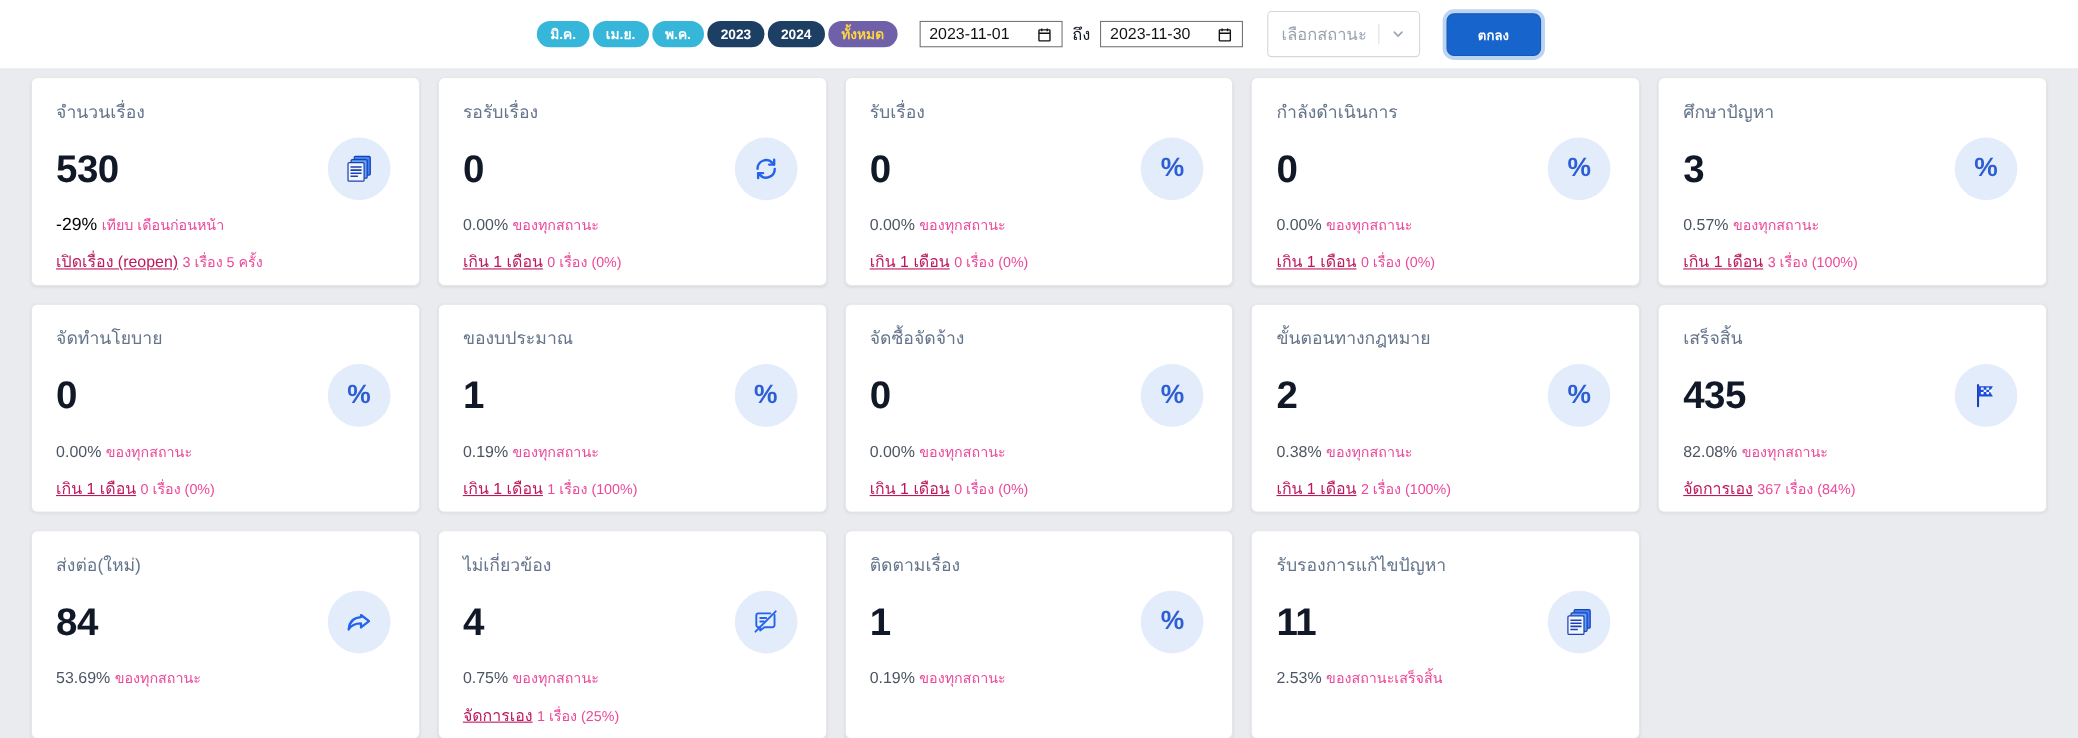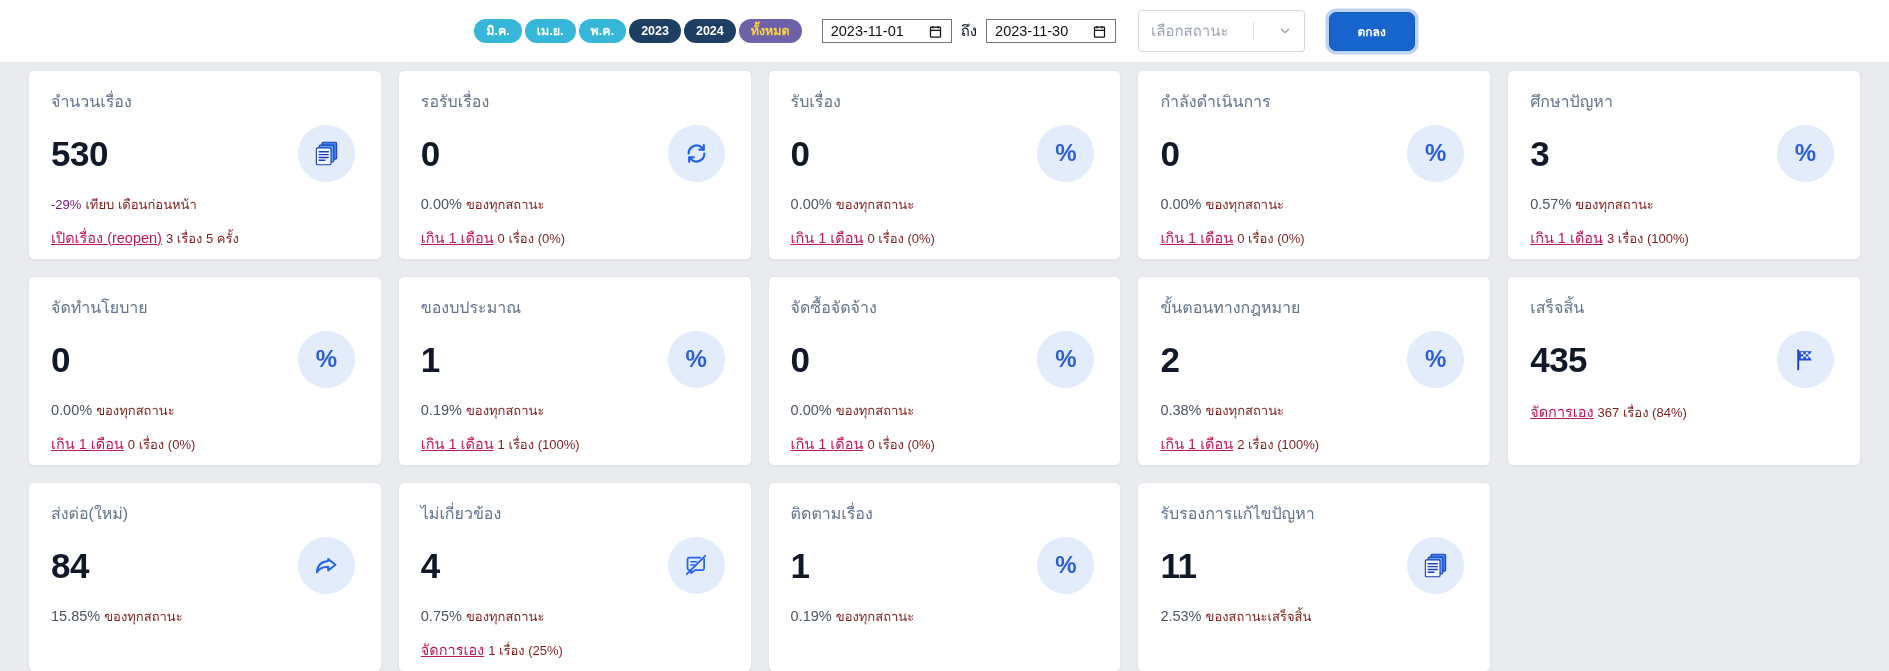--- a/index.html
+++ b/index.html
@@ -28,21 +28,21 @@
   .date-input {
     display:flex; align-items:center; gap:8px;
     border:1px solid #767676; background:#fff;
     padding:3px 8px; font-size:14.5px; color:#111; cursor:text;
     min-width:130px; justify-content:space-between;
   }
   .date-input svg { display:block; }
   .to-label { font-size:15px; color:#111827; }
 
   .status-select {
-    display:flex; align-items:center; gap:24px;
+    display:flex; align-items:center; gap:10px;
     border:1px solid #d3d8de; border-radius:4px; background:#fff;
     padding:8px 12px; font-size:15px; color:#9aa3af; cursor:pointer; margin-left:8px;
   }
   .status-select .divider { width:1px; height:18px; background:#dde1e6; }
 
   .submit-btn {
     background:#1765cc; color:#fff; font-weight:700; font-size:12px;
     border:1px solid #1258b8; border-radius:7px; padding:9px 28px; cursor:pointer;
     box-shadow:0 0 0 3.5px #bcd4f2; margin-left:10px;
     font-family:"Liberation Sans","DejaVu Sans",sans-serif;
@@ -66,22 +66,22 @@
   .card-value {
     font-size:35px; font-weight:700; color:#111827; line-height:1; letter-spacing:-0.5px;
   }
   .icon-circle {
     width:57px; height:57px; border-radius:50%; background:#e2ecfb;
     display:flex; align-items:center; justify-content:center; flex:0 0 auto;
     margin-right:4px;
   }
   .pct-glyph { font-size:24px; font-weight:600; color:#2d5fd3; }
   .card-sub { font-size:14.5px; color:#4b5563; }
-  .card-sub .suffix, .card-linkline .suffix { font-size:13px; color:#7f1d1d; }
-  .trend { color:#701a75; font-size:13px; }
+  .card-sub .suffix, .card-linkline .suffix { font-size:13px; color:#ec4899; }
+  .trend { color:#000000; font-size:16px; }
   .card-linkline { margin-top:11px; font-size:14.5px; }
   .card-link { color:#be185d; text-decoration:underline; cursor:pointer; }
 </style>
 </head>
 <body>
 
 <div class="filter-bar">
   <div class="pill-group">
     <span class="pill pill-month">มิ.ค.</span>
     <span class="pill pill-month">เม.ย.</span>
@@ -299,38 +299,42 @@
     <div class="card-main">
       <div class="card-value">435</div>
       <div class="icon-circle">
         <svg width="25" height="25" viewBox="0 0 24 24">
             <path d="M5 21.5V3" stroke="#1e40af" stroke-width="1.8" stroke-linecap="round" fill="none"></path>
             <path d="M5 4h13l-2.8 4.5L18 13H5z" fill="#1d4ed8"></path>
             <path fill="#fff" opacity="0.95" d="M7.5 5h2.4v2H7.5zM12.3 5h2.4v2h-2.4zM9.9 7h2.4v2H9.9zM14.7 7h2.2v2h-2.2zM7.5 9h2.4v2H7.5zM12.3 9h2.4v2h-2.4z"></path>
           </svg>
       </div>
     </div>
+    <div class="card-sub">
+      <span>82.08%</span>
+      <span class="suffix">ของทุกสถานะ</span>
+    </div>
     <div class="card-linkline">
       <span class="card-link">จัดการเอง</span>
       <span class="suffix">367 เรื่อง (84%)</span>
     </div>
   </div>
 
   <div class="card">
     <div class="card-title">ส่งต่อ(ใหม่)</div>
     <div class="card-main">
       <div class="card-value">84</div>
       <div class="icon-circle">
         <svg width="27" height="27" viewBox="0 0 24 24" fill="none" stroke="#2563eb" stroke-width="1.8" stroke-linejoin="round" stroke-linecap="round">
             <path d="M13.5 6.3 20 11.3l-6.5 5.1v-3.3c-5.1 0-8.2 1.8-10 4.9.4-5.5 3.4-9.5 10-10z"></path>
           </svg>
       </div>
     </div>
     <div class="card-sub">
-      <span>15.85%</span>
+      <span>53.69%</span>
       <span class="suffix">ของทุกสถานะ</span>
     </div>
   </div>
 
   <div class="card">
     <div class="card-title">ไม่เกี่ยวข้อง</div>
     <div class="card-main">
       <div class="card-value">4</div>
       <div class="icon-circle">
         <svg width="26" height="26" viewBox="0 0 24 24" fill="none" stroke="#2563eb" stroke-width="1.6" stroke-linejoin="round" stroke-linecap="round">

